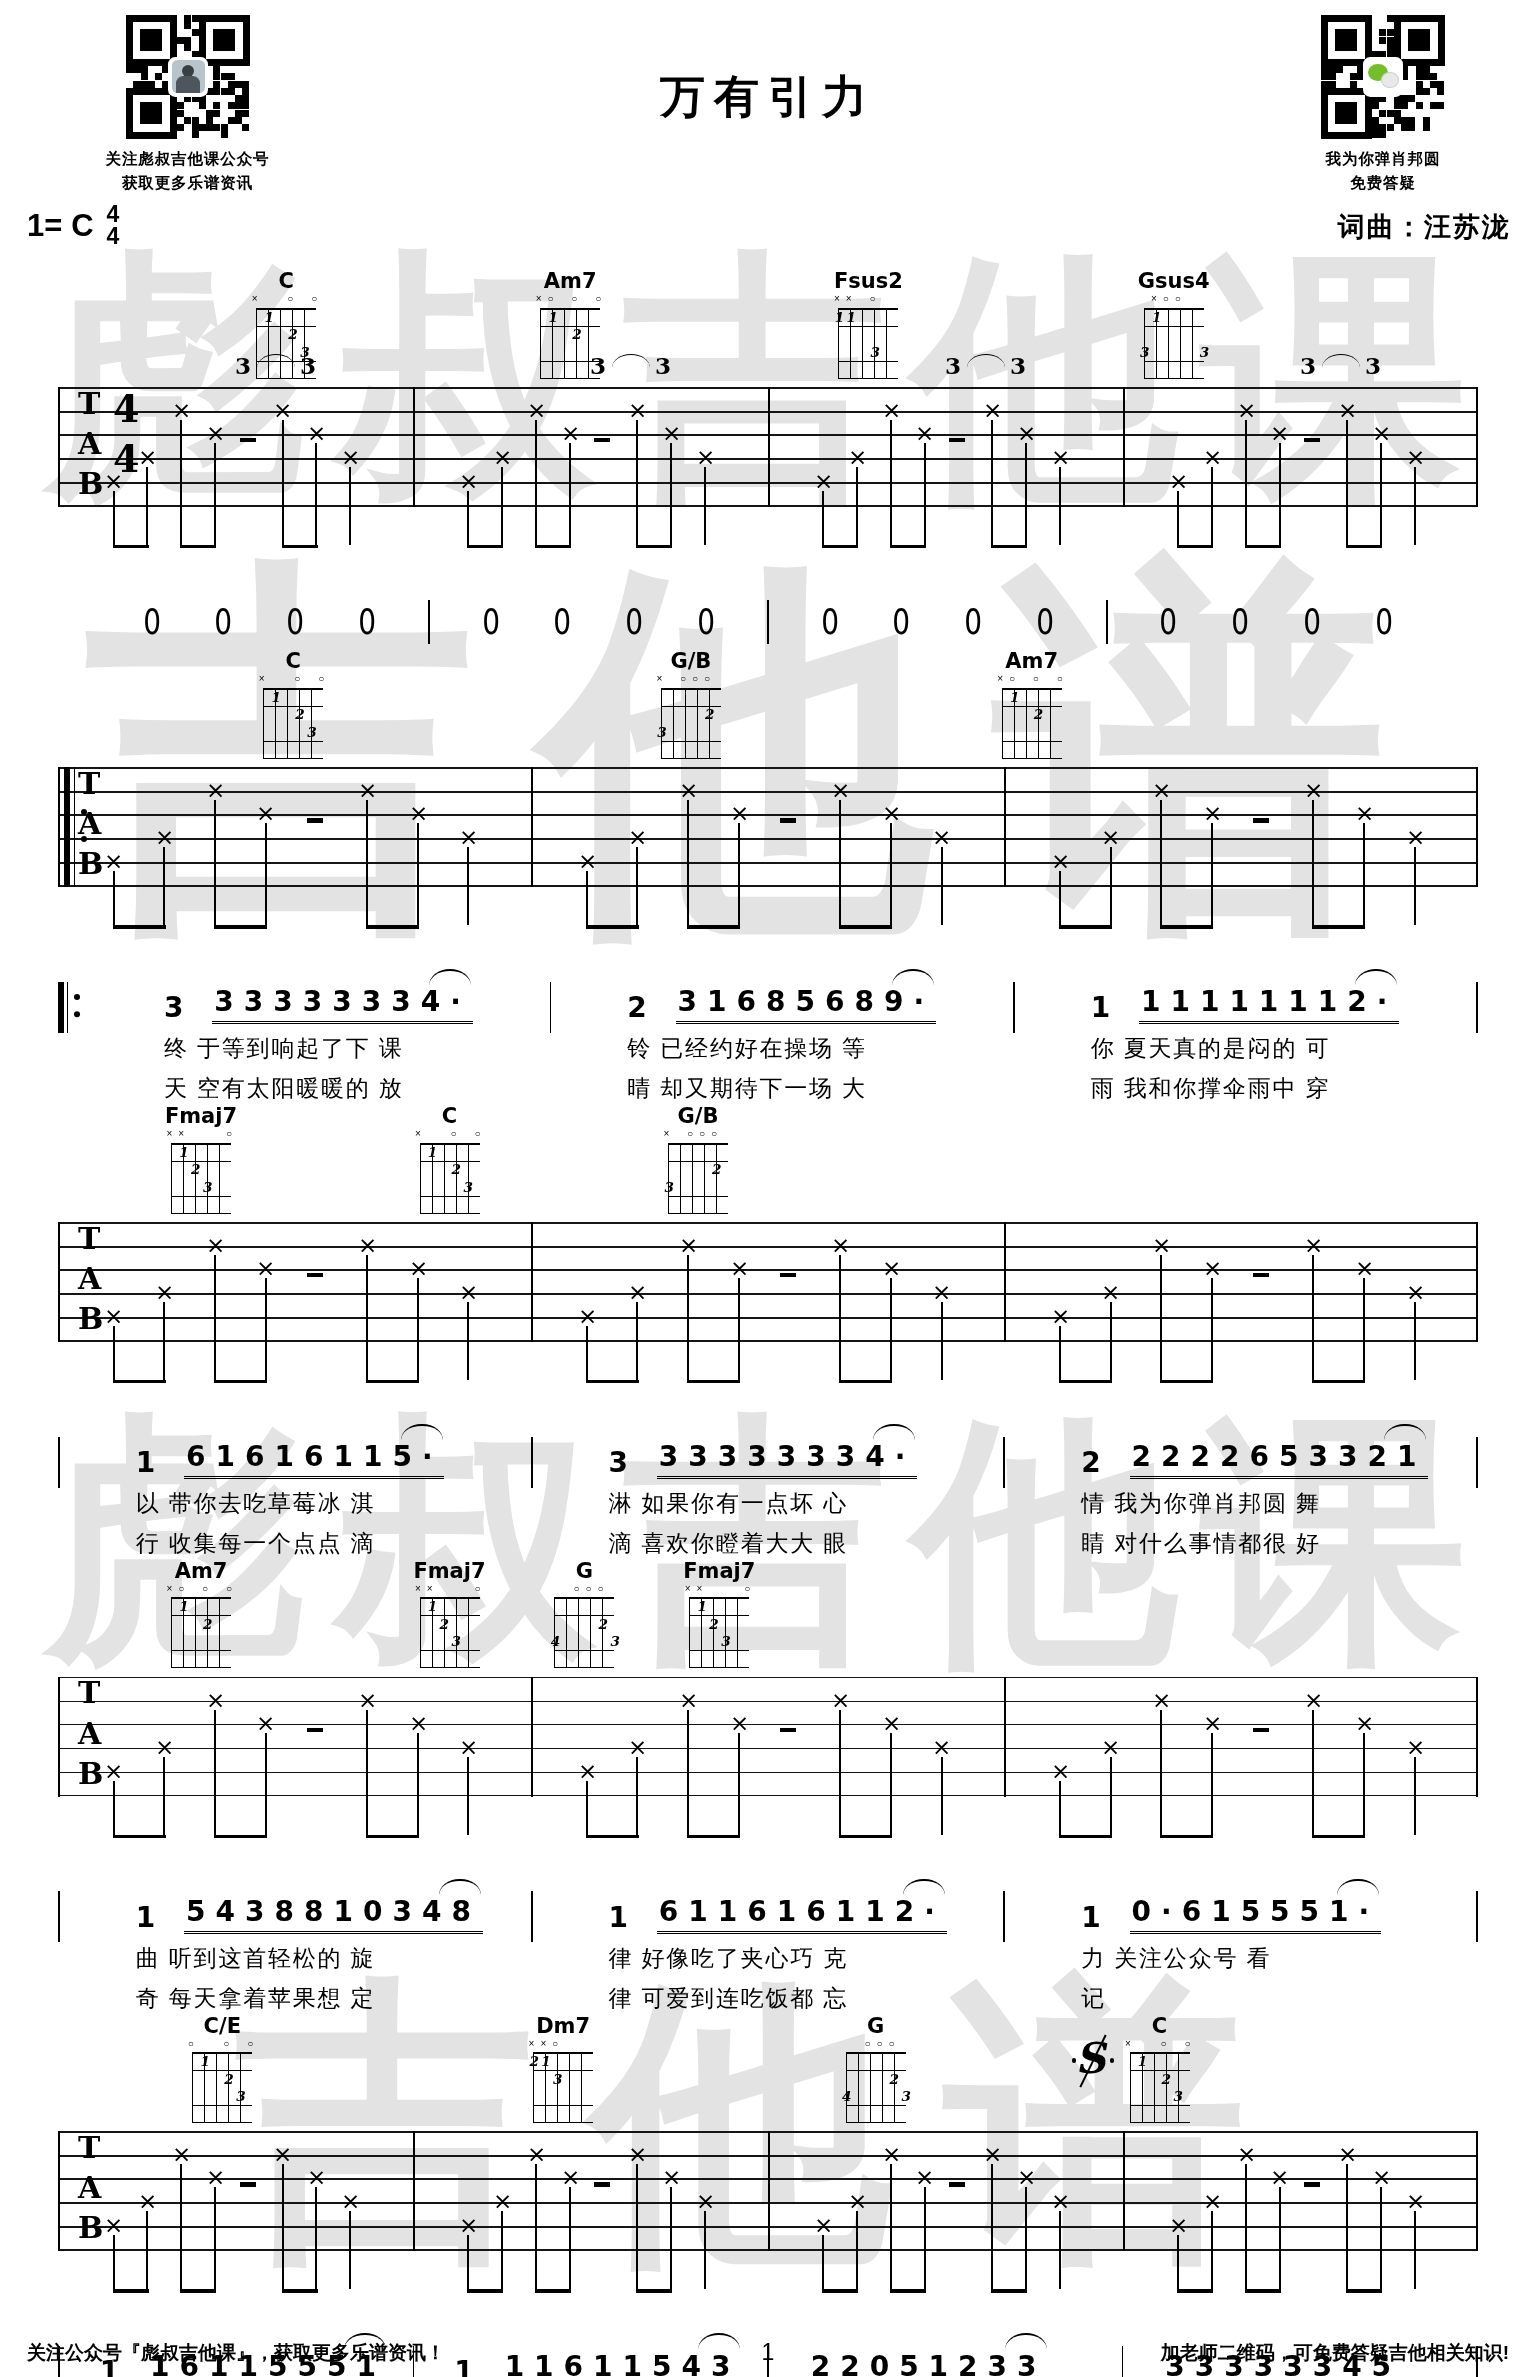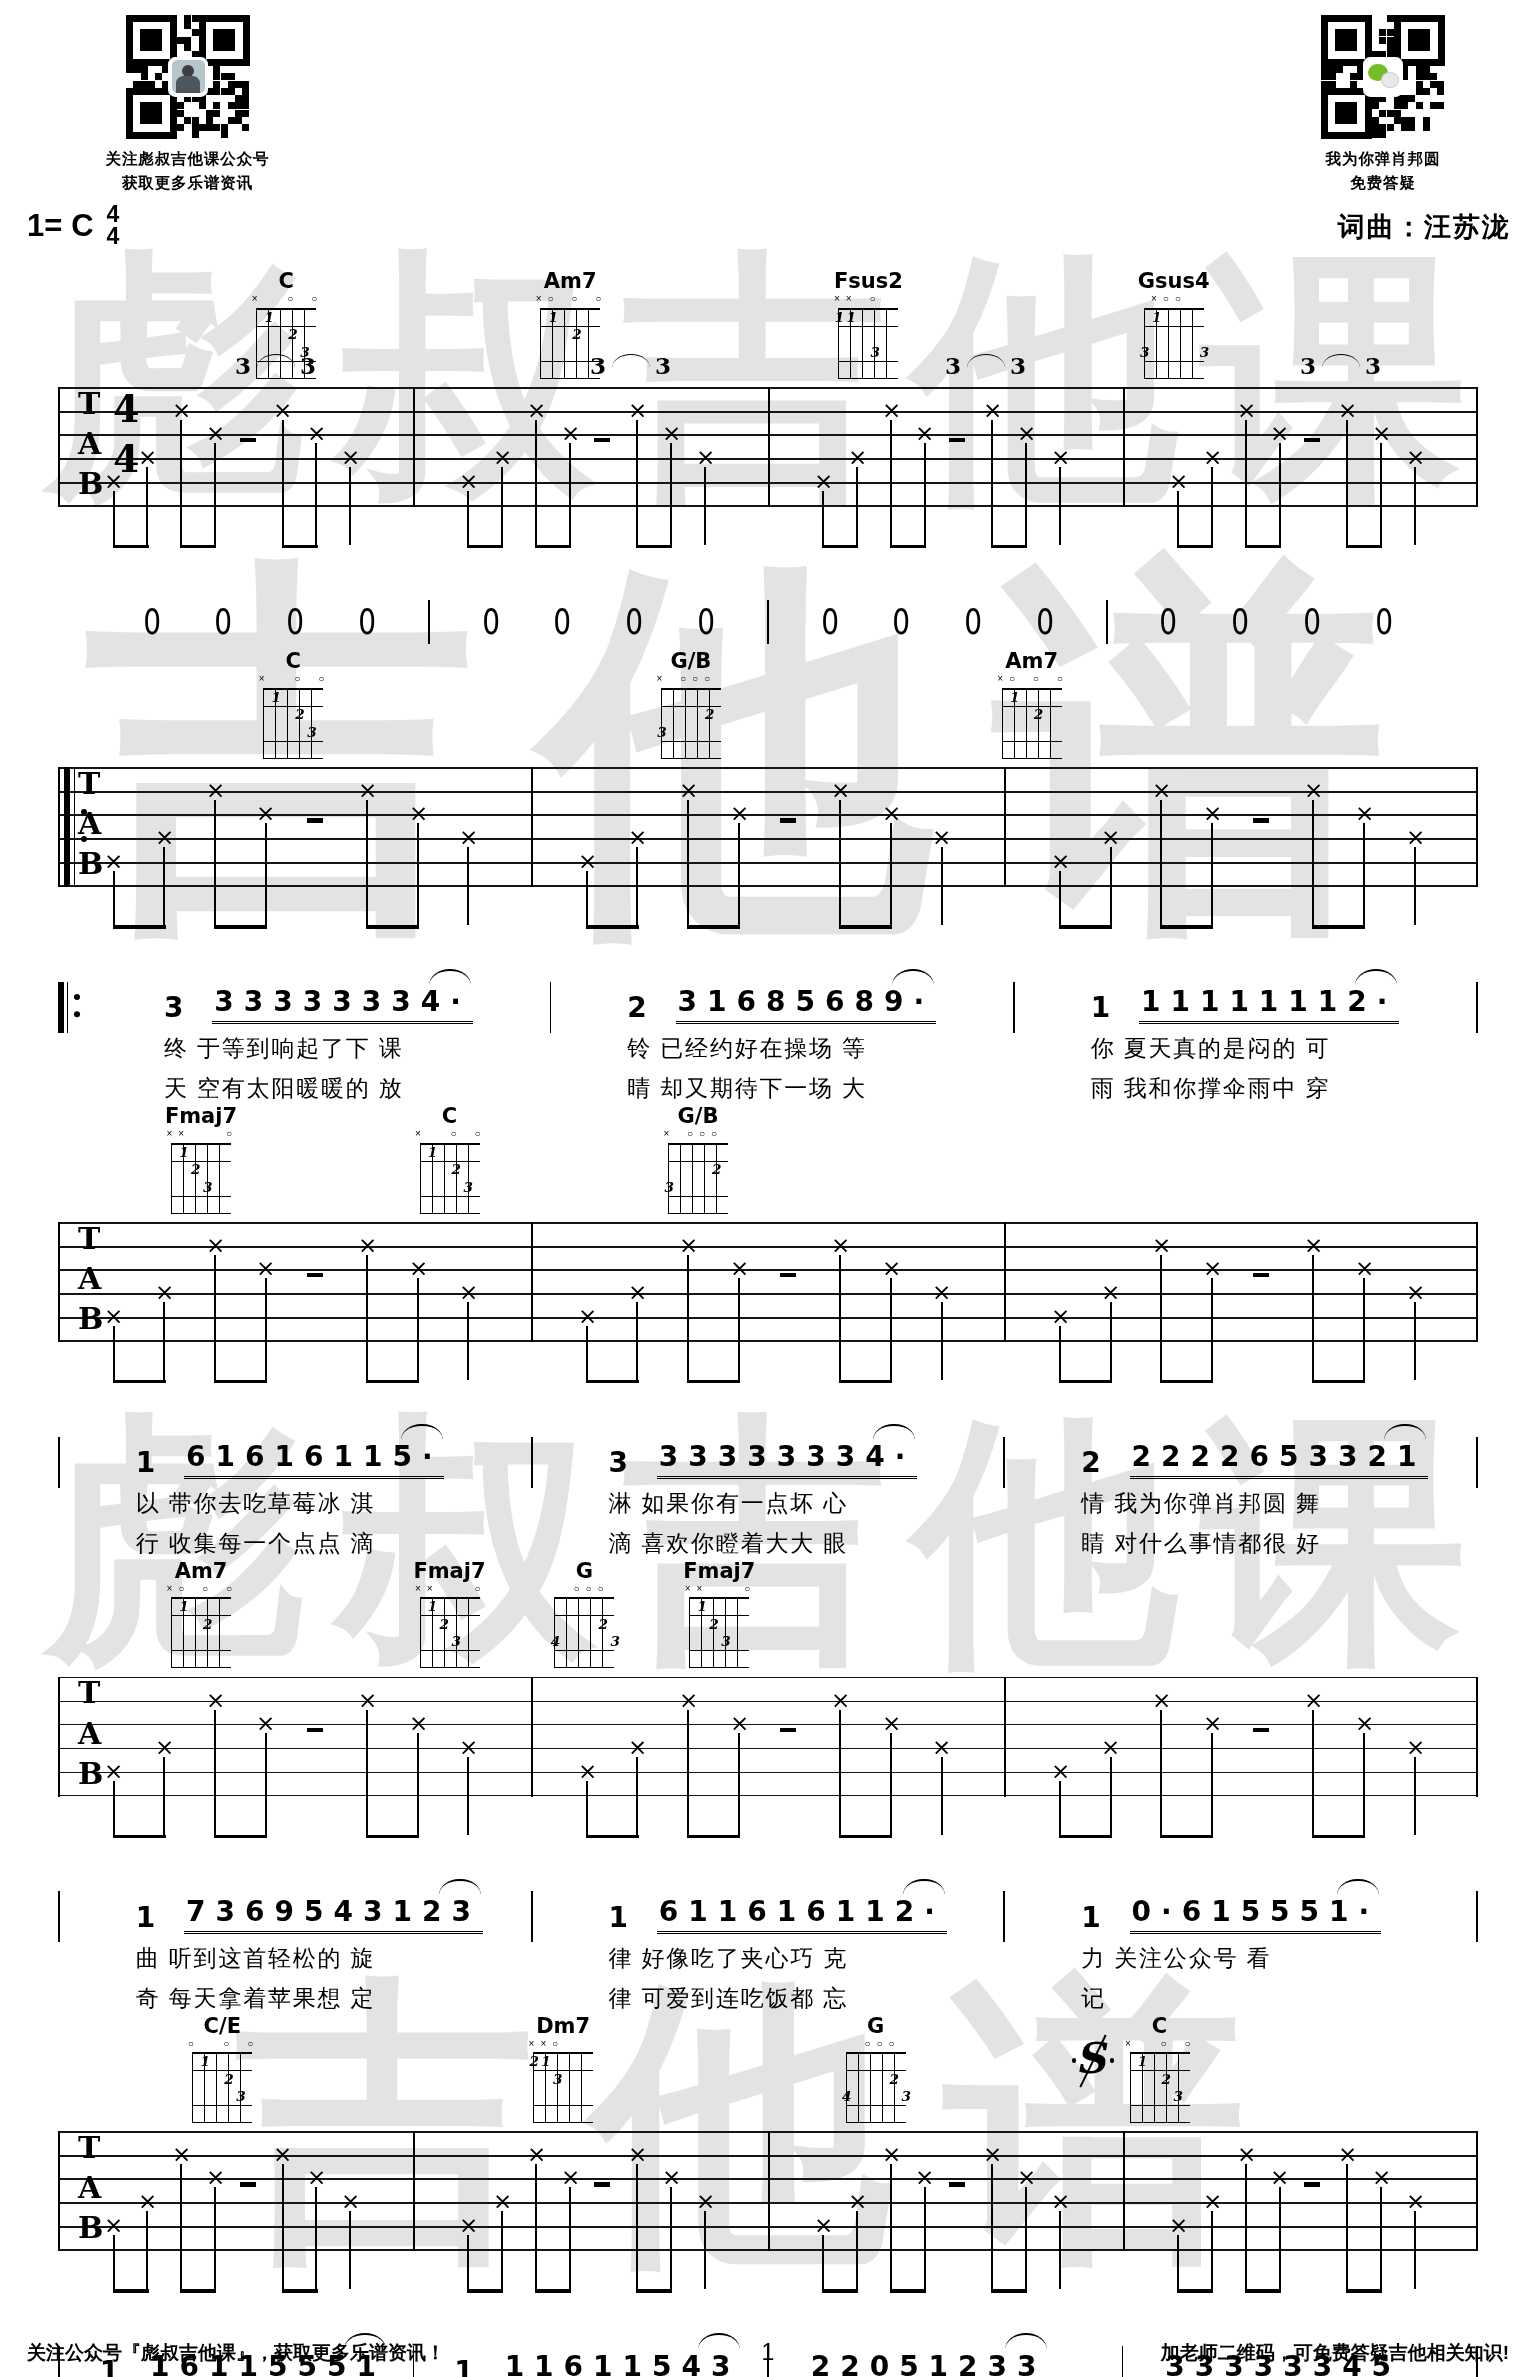--- a/index.html
+++ b/index.html
@@ -263,20 +263,21 @@
         <span class="finder" style="top: 0px; left: 73px;"></span>
         <span class="finder" style="top: 73px; left: 0px;"></span>
         <div class="qr-logo">
           <div class="logo-wechat"></div>
         </div>
       </div>
     <div class="qr-caption cap-l1">关注彪叔吉他课公众号</div>
     <div class="qr-caption cap-l2">获取更多乐谱资讯</div>
     <div class="qr-caption cap-r1">我为你弹肖邦圆</div>
     <div class="qr-caption cap-r2">免费答疑</div>
+    <div class="title">万有引力</div>
     <div class="keyrow">
       <span>1=</span>
       <span class="keyval">C</span>
       <span class="frac">
         <span>4</span>
         <span>4</span>
       </span>
     </div>
     <div class="credit">词曲：汪苏泷</div>
   </div>
@@ -887,21 +888,21 @@
           <div class="stem" style="left: 1356px; top: 80px; height: 78px;"></div>
           <div class="beam" style="left: 1001px; width: 53px;"></div>
           <div class="beam" style="left: 1102px; width: 53px;"></div>
           <div class="beam" style="left: 1254px; width: 53px;"></div>
         </div>
         <div class="melody-row">
           <div class="melody-barline"></div>
           <div class="mcol">
             <div class="mnums">
               <span class="mhead">1</span>
-              <span class="mgroup tied">7369543123</span>
+              <span class="mgroup tied">5438810348</span>
             </div>
             <div class="lyric">曲 听到这首轻松的 旋</div>
             <div class="lyric">奇 每天拿着苹果想 定</div>
           </div>
           <div class="melody-barline"></div>
           <div class="mcol">
             <div class="mnums">
               <span class="mhead">1</span>
               <span class="mgroup tied">611616112·</span>
             </div>

